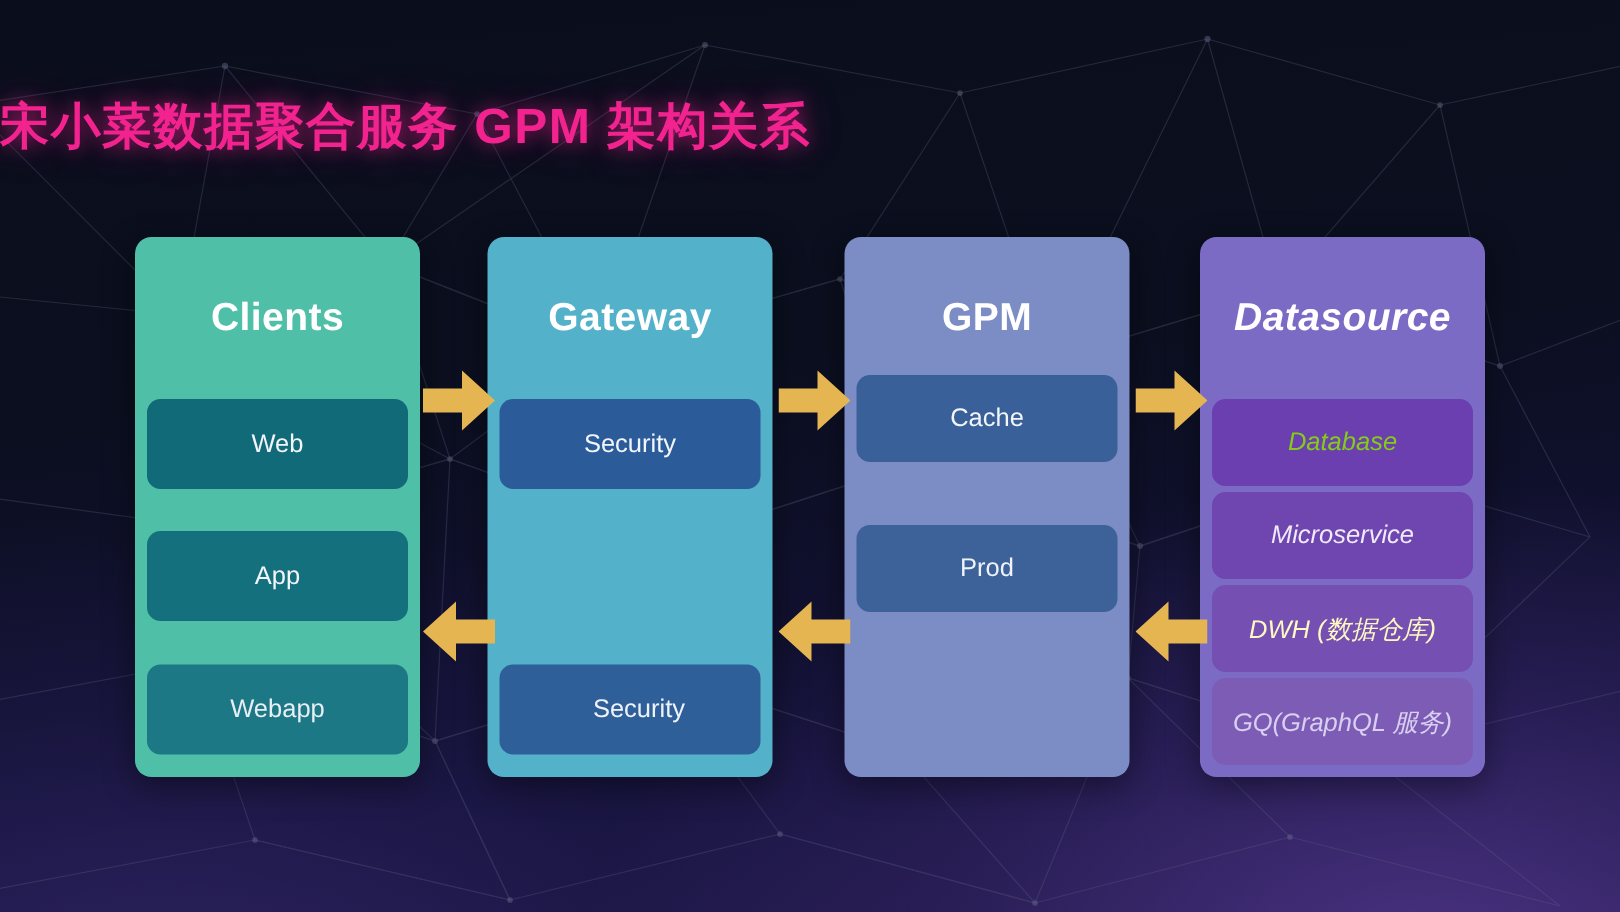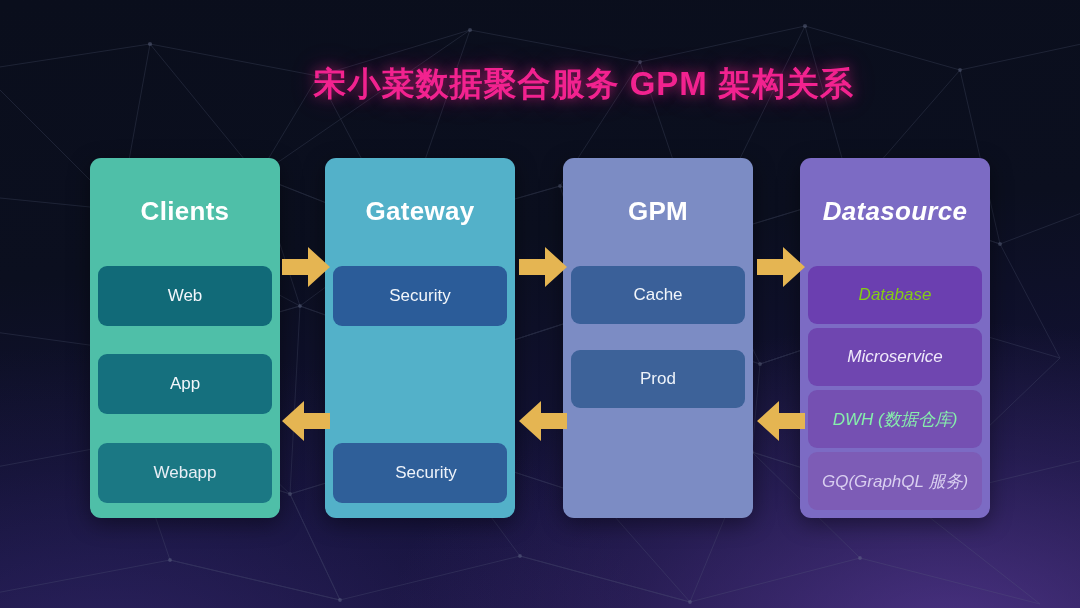--- a/index.html
+++ b/index.html
@@ -36,21 +36,21 @@
     height: 608px;
     pointer-events: none;
   }
 
   
   .title {
     position: absolute;
     top: 62px;
     left: 0;
     width: 854px;
-    text-align: right;
+    text-align: left;
     font-size: 33px;
     font-weight: bold;
     letter-spacing: 1px;
     color: #f2228f;
     text-shadow:
       0 0 12px rgba(242, 34, 143, 0.55),
       0 0 28px rgba(242, 34, 143, 0.30);
     white-space: nowrap;
   }
 
@@ -176,28 +176,28 @@
         <div class="item" style="top: 196px; height: 60px; background: rgb(21, 112, 126); color: rgb(242, 246, 251);">App</div>
         <div class="item" style="top: 285px; height: 60px; background: rgb(27, 120, 132); color: rgb(232, 238, 245);">Webapp</div>
       </div>
       <div class="column" style="left: 235px; width: 190px; background: rgb(83, 177, 201);">
         <div class="column-title">Gateway</div>
         <div class="item" style="top: 108px; height: 60px; background: rgb(43, 92, 153); color: rgb(242, 246, 251);">Security</div>
         <div class="item" style="top: 285px; height: 60px; background: rgb(47, 95, 153); color: rgb(238, 243, 250); padding-left: 12px;">Security</div>
       </div>
       <div class="column" style="left: 473px; width: 190px; background: rgb(124, 140, 196);">
         <div class="column-title">GPM</div>
-        <div class="item" style="top: 108px; height: 58px; background: rgb(58, 96, 153); color: rgb(242, 246, 251);">Cache</div>
+        <div class="item" style="top: 92px; height: 58px; background: rgb(58, 96, 153); color: rgb(242, 246, 251);">Cache</div>
         <div class="item" style="top: 192px; height: 58px; background: rgb(61, 98, 153); color: rgb(238, 243, 250);">Prod</div>
       </div>
       <div class="column" style="left: 710px; width: 190px; background: rgb(124, 107, 196); font-style: italic;">
         <div class="column-title">Datasource</div>
         <div class="item" style="top: 108px; height: 58px; background: rgb(107, 63, 176); color: #84cc16;">Database</div>
         <div class="item" style="top: 170px; height: 58px; background: rgb(111, 70, 176); color: rgb(239, 233, 250);">Microservice</div>
-        <div class="item" style="top: 232px; height: 58px; background: rgb(117, 80, 178); color: #86efac;">DWH (数据仓库)</div>
+        <div class="item" style="top: 232px; height: 58px; background: rgb(117, 80, 178); color: #fef9c3;">DWH (数据仓库)</div>
         <div class="item" style="top: 294px; height: 58px; background: rgb(125, 92, 182); color: rgb(217, 207, 240);">GQ(GraphQL 服务)</div>
       </div>
       <div class="arrow" style="left: 192px; top: 86px; width: 48px;">
         <svg width="48" height="46" viewBox="0 0 48 46">
           <path d="M0,15 L26,15 L26,3 L48,23 L26,43 L26,31 L0,31 Z" fill="#e5b552"></path>
         </svg>
       </div>
       <div class="arrow" style="left: 192px; top: 240px; width: 48px;">
         <svg width="48" height="46" viewBox="0 0 48 46">
           <path d="M48,15 L22,15 L22,3 L0,23 L22,43 L22,31 L48,31 Z" fill="#e5b552"></path>

